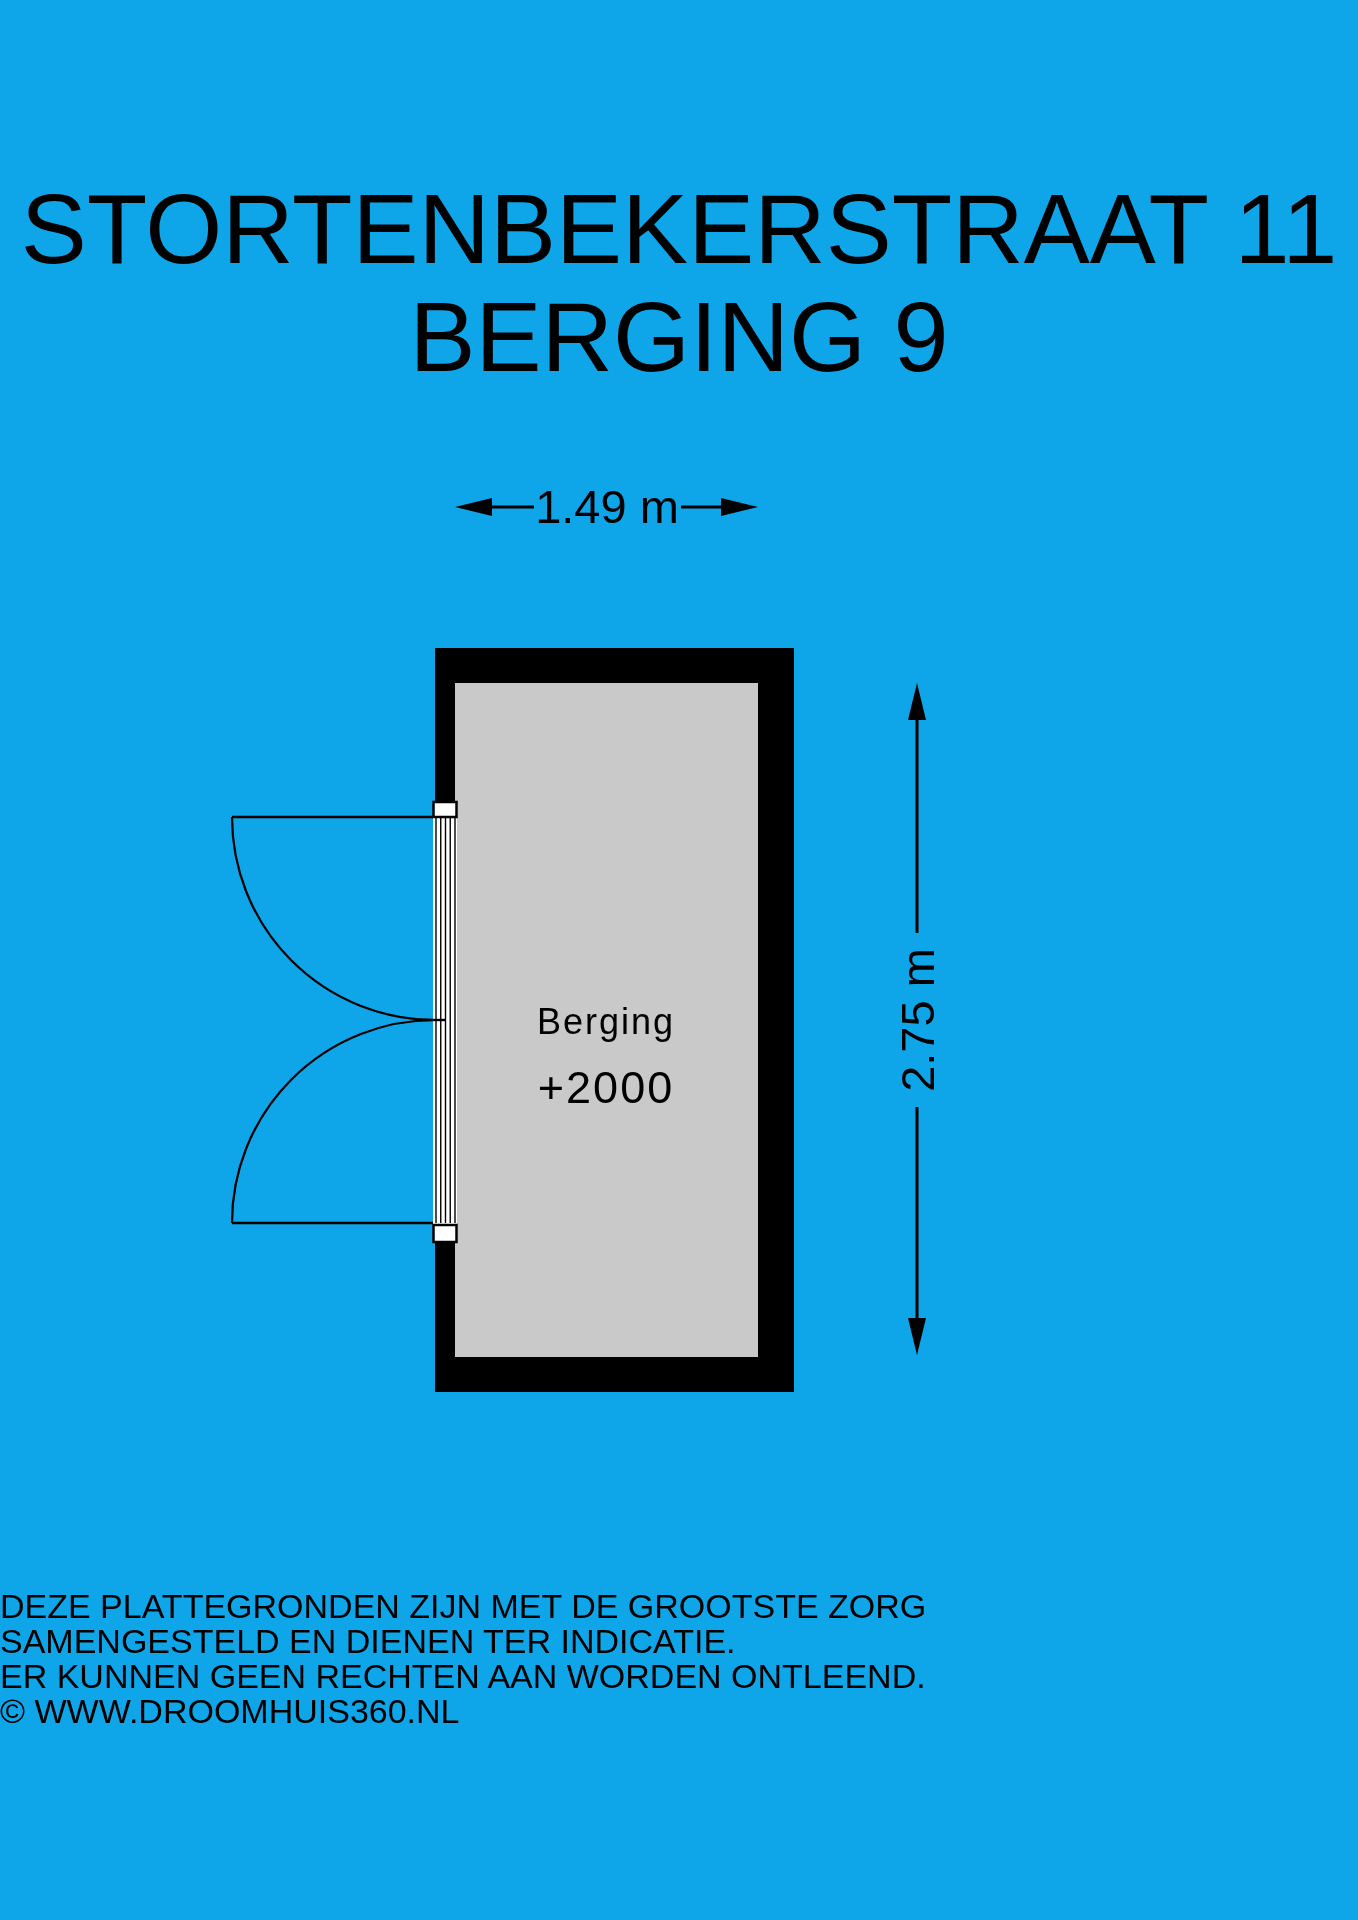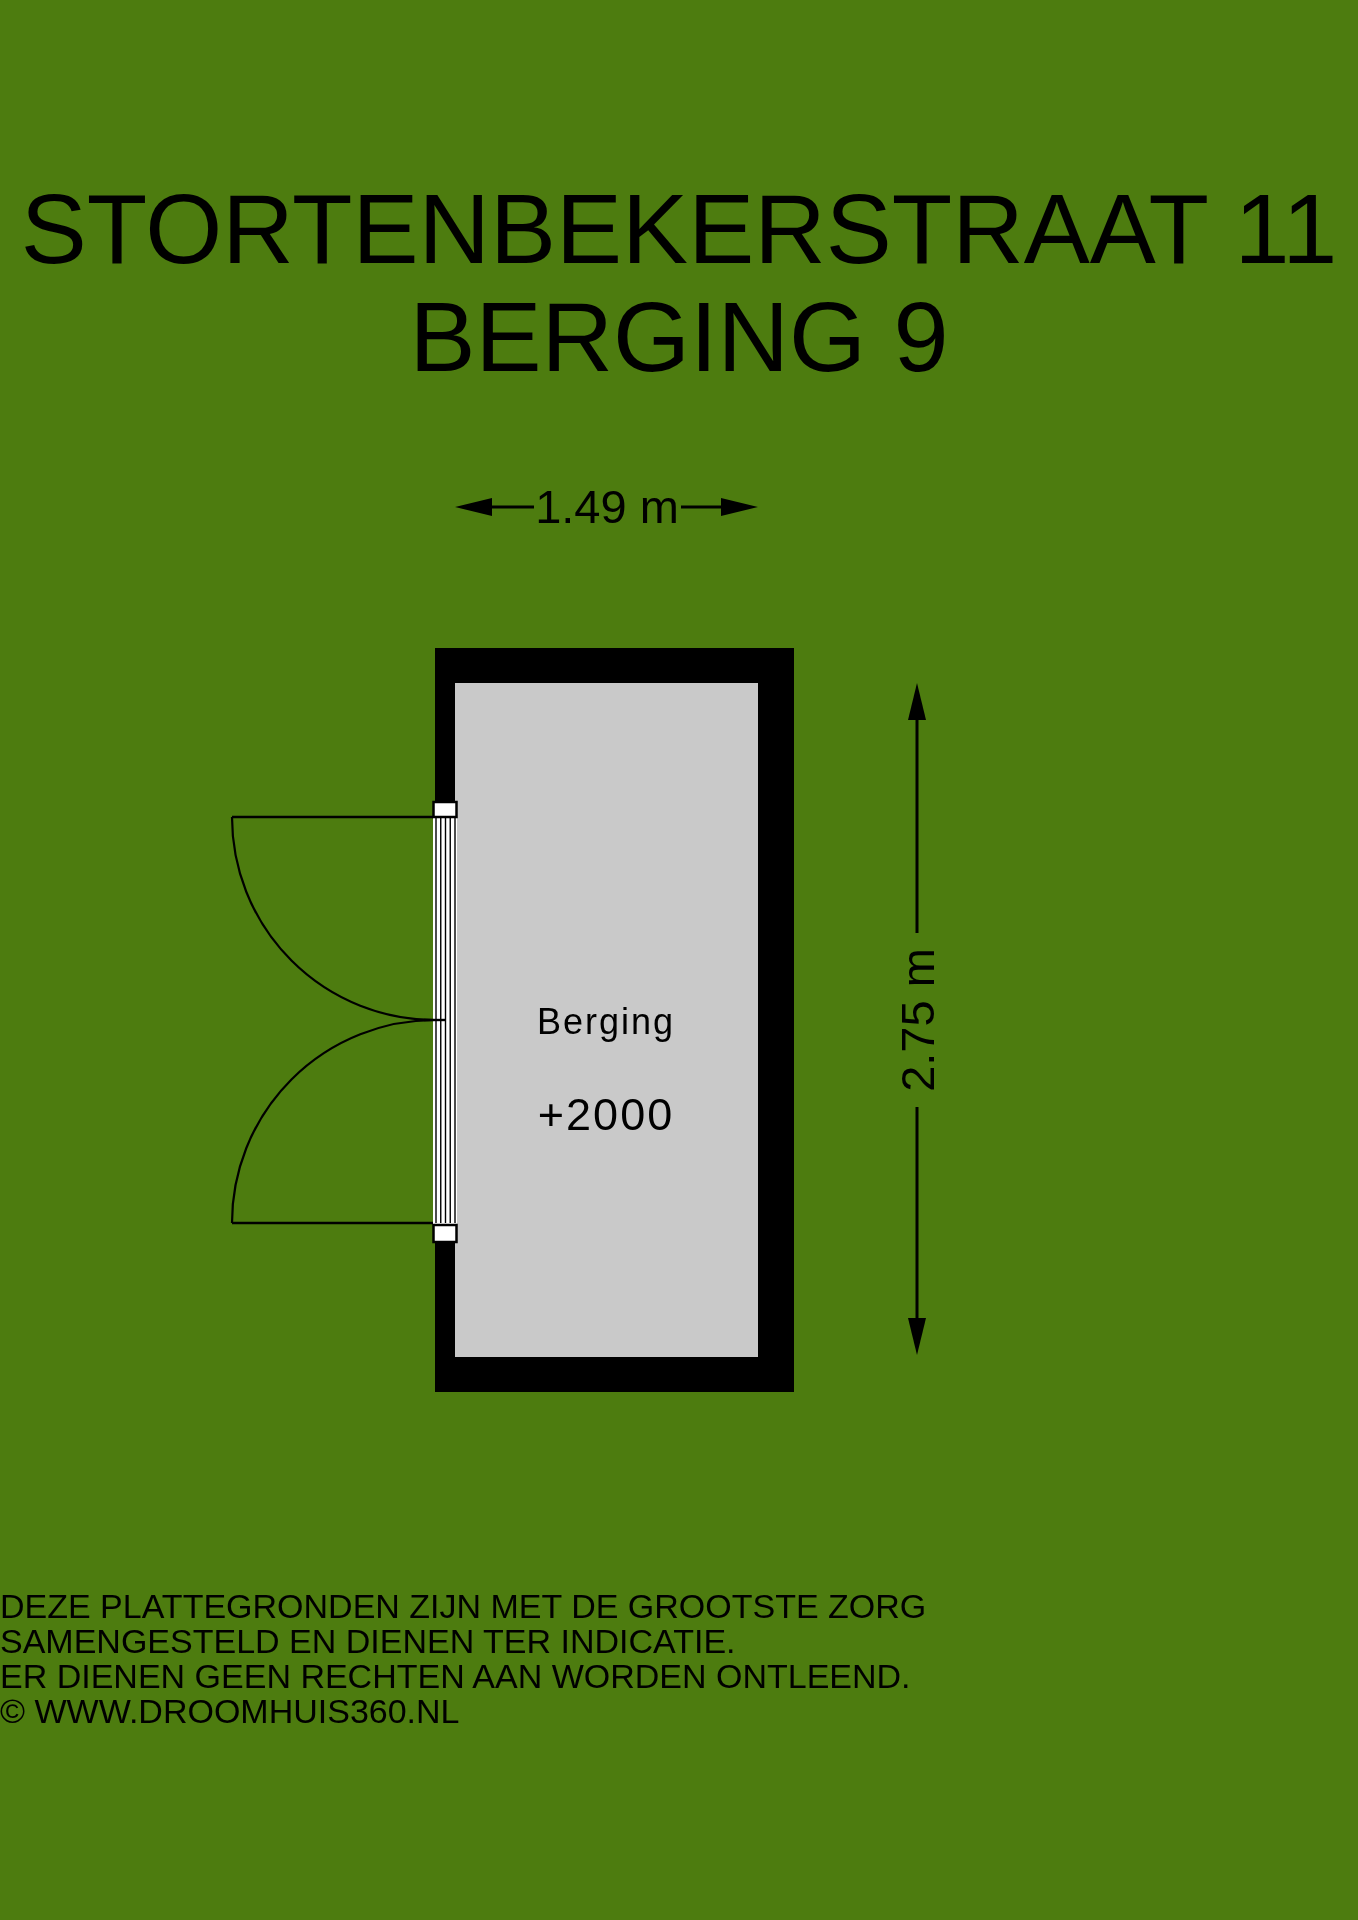--- a/index.html
+++ b/index.html
@@ -1,20 +1,20 @@
 <!DOCTYPE html>
 <html><head>
 <meta charset="utf-8">
 <style>
   html, body { margin: 0; padding: 0; background: #fff; }
   .stage {
     position: relative;
     width: 1358px;
     height: 1920px;
-    background: #4d7c0f;
+    background: #0ea5e9;
     overflow: hidden;
     font-family: "Liberation Sans", "DejaVu Sans", sans-serif;
     color: #000;
   }
   .abs { position: absolute; }
 
   
   .title {
     left: 0; top: 175px; width: 1358px;
     text-align: center;
@@ -49,21 +49,20 @@
     font-size: 36px;
     letter-spacing: 2px;
     white-space: nowrap;
   }
   .room-level {
     left: 606px; top: 1088px;
     transform: translate(-50%, -50%);
     font-size: 45px;
     letter-spacing: 2px;
     white-space: nowrap;
-    margin-top: 27px;
   }
 
   
   .footer {
     left: 0; top: 1589px;
     width: 1254px;
     text-align: left;
     font-size: 34px;
     line-height: 35px;
     white-space: nowrap;
@@ -126,17 +125,17 @@
 
   <div class="abs dim-label dim-h">1.49 m</div>
   <div class="abs dim-label dim-v">2.75 m</div>
 
   <div class="abs room-name">Berging</div>
   <div class="abs room-level">+2000</div>
 
   <div class="abs footer">
     <div>DEZE PLATTEGRONDEN ZIJN MET DE GROOTSTE ZORG</div>
     <div>SAMENGESTELD EN DIENEN TER INDICATIE.</div>
-    <div>ER DIENEN GEEN RECHTEN AAN WORDEN ONTLEEND.</div>
+    <div>ER KUNNEN GEEN RECHTEN AAN WORDEN ONTLEEND.</div>
     <div>© WWW.DROOMHUIS360.NL</div>
   </div>
 
 </div>
 
 </body></html>

